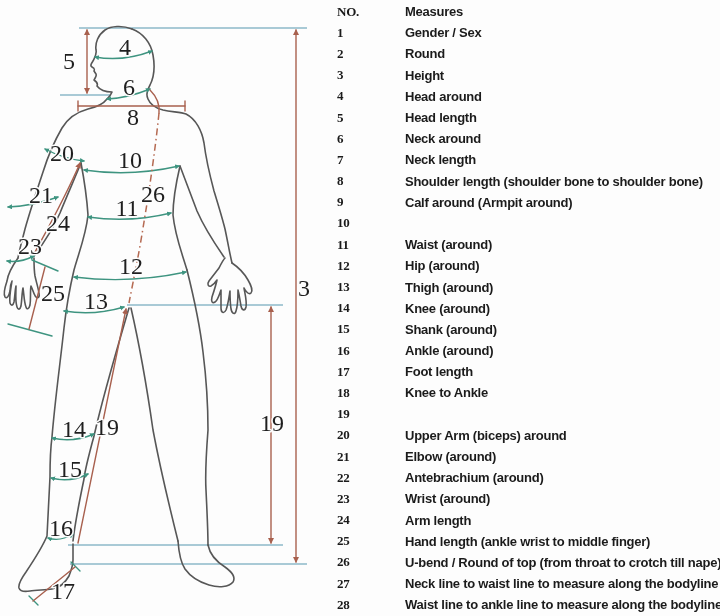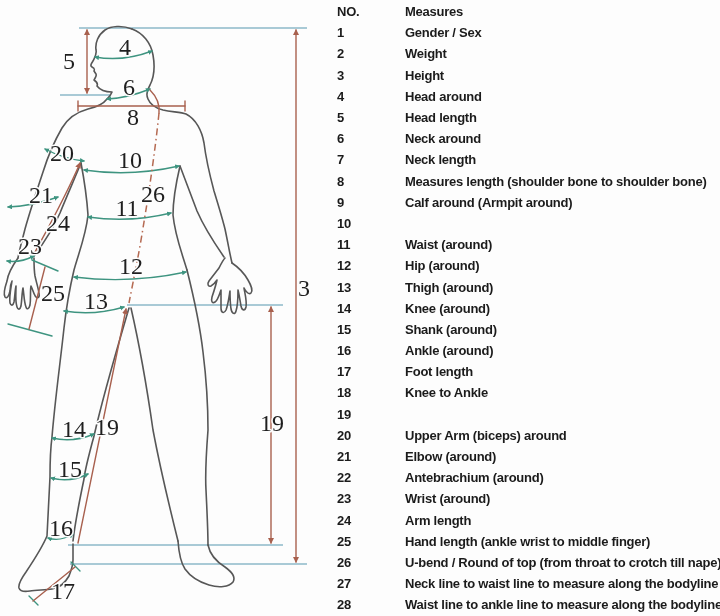--- a/index.html
+++ b/index.html
@@ -11,21 +11,21 @@
     width:720px;height:616px;background:var(--bg);
     display:flex;overflow:hidden;
     font-family:"Liberation Sans", sans-serif;
   }
   .figure-panel{width:330px;height:616px;flex:0 0 330px;position:relative;}
   .figure-panel svg{display:block;}
   .legend-panel{flex:1;padding:1px 0 0 7px;box-sizing:border-box;}
   .lrow{display:flex;align-items:center;height:21.2px;}
   .lrow .no{
     flex:0 0 37px;font-weight:bold;font-size:13px;color:var(--text);
-    letter-spacing:-0.2px;white-space:nowrap;
+    letter-spacing:-0.2px;white-space:nowrap;font-family:Liberation Serif, serif;
   }
   .lrow .measure{
     font-weight:bold;font-size:13px;color:var(--text);
     letter-spacing:-0.25px;white-space:nowrap;margin-left:31px;
   }
   
   .body-line{fill:none;stroke:var(--outline);stroke-width:1.6;stroke-linecap:round;stroke-linejoin:round;}
   .tape-line{fill:none;stroke:var(--tape);stroke-width:1.4;stroke-linecap:round;}
   .guide-line{fill:none;stroke:var(--guide);stroke-width:1.4;stroke-linecap:butt;}
   .dim-line{fill:none;stroke:var(--dim);stroke-width:1.4;stroke-linecap:round;}
@@ -150,21 +150,21 @@
       <span class="no">NO.</span>
       <span class="measure">Measures</span>
     </div>
     <div id="legend-rows">
         <div class="lrow">
           <span class="no">1</span>
           <span class="measure">Gender / Sex</span>
         </div>
         <div class="lrow">
           <span class="no">2</span>
-          <span class="measure">Weight</span>
+          <span class="measure">Round</span>
         </div>
         <div class="lrow">
           <span class="no">3</span>
           <span class="measure">Height</span>
         </div>
         <div class="lrow">
           <span class="no">4</span>
           <span class="measure">Head around</span>
         </div>
         <div class="lrow">
@@ -174,21 +174,21 @@
         <div class="lrow">
           <span class="no">6</span>
           <span class="measure">Neck around</span>
         </div>
         <div class="lrow">
           <span class="no">7</span>
           <span class="measure">Neck length</span>
         </div>
         <div class="lrow">
           <span class="no">8</span>
-          <span class="measure">Measures length (shoulder bone to shoulder bone)</span>
+          <span class="measure">Shoulder length (shoulder bone to shoulder bone)</span>
         </div>
         <div class="lrow">
           <span class="no">9</span>
           <span class="measure">Calf around (Armpit around)</span>
         </div>
         <div class="lrow">
           <span class="no">10</span>
         </div>
         <div class="lrow">
           <span class="no">11</span>

